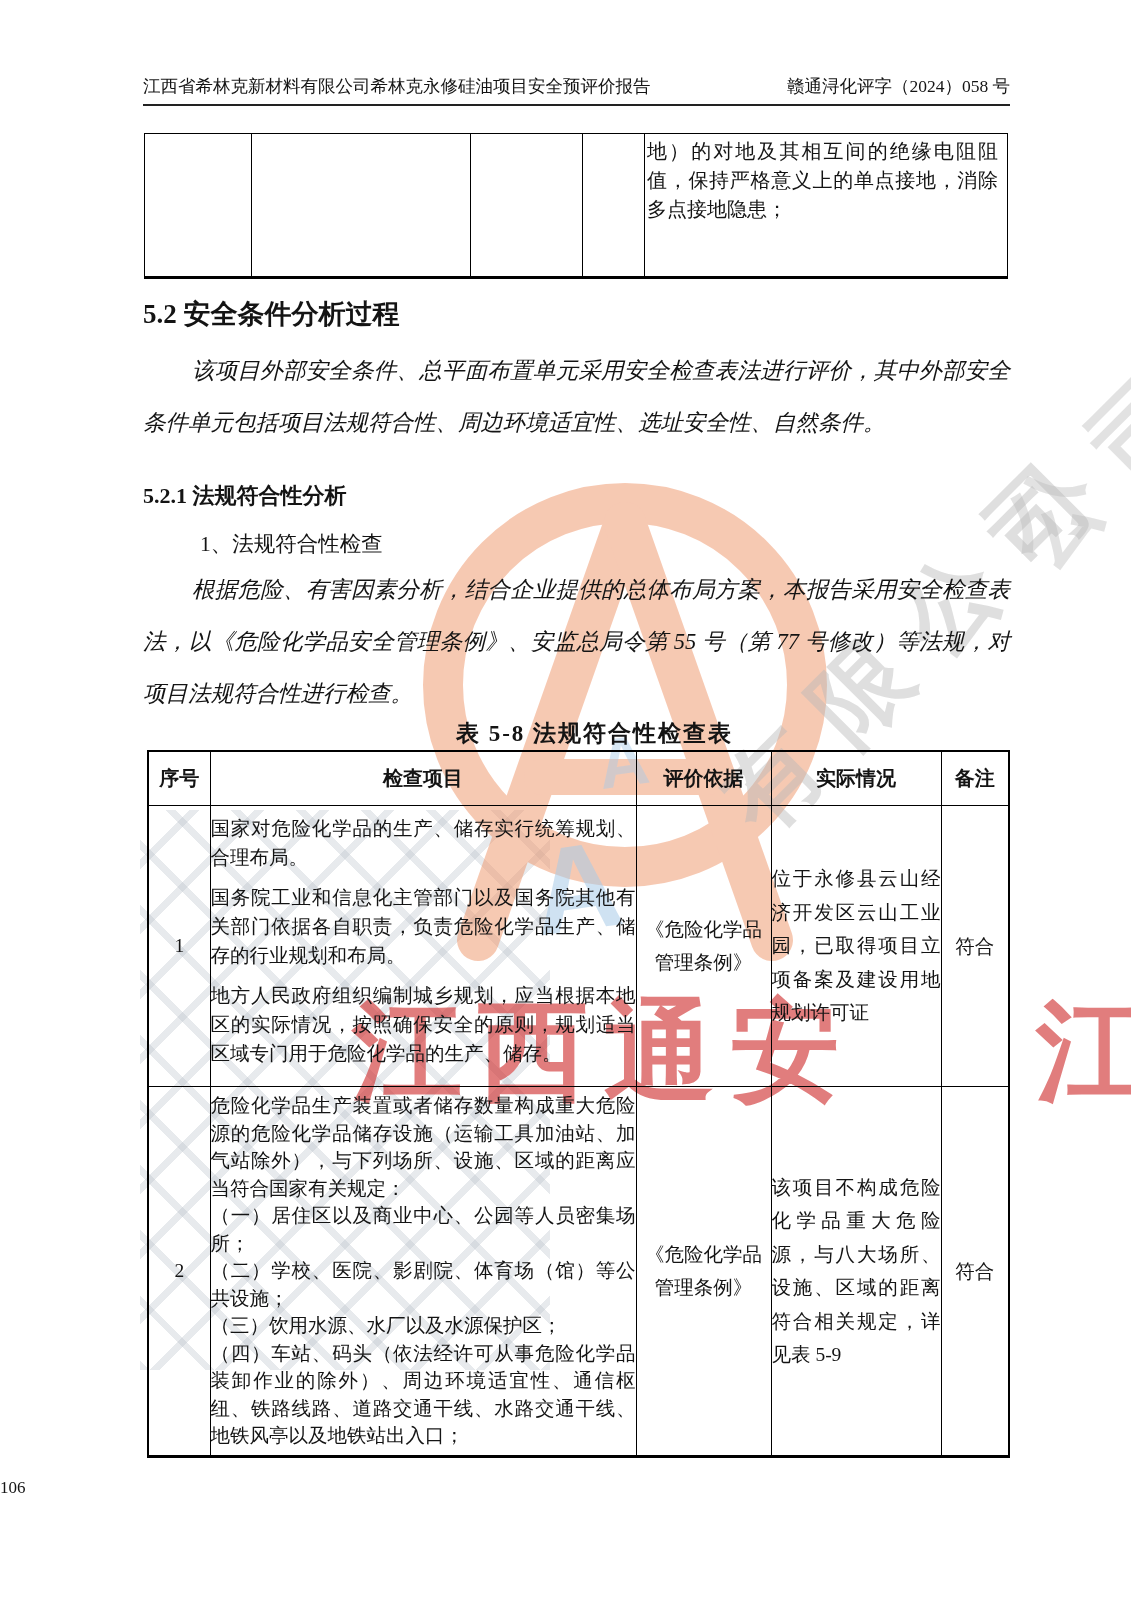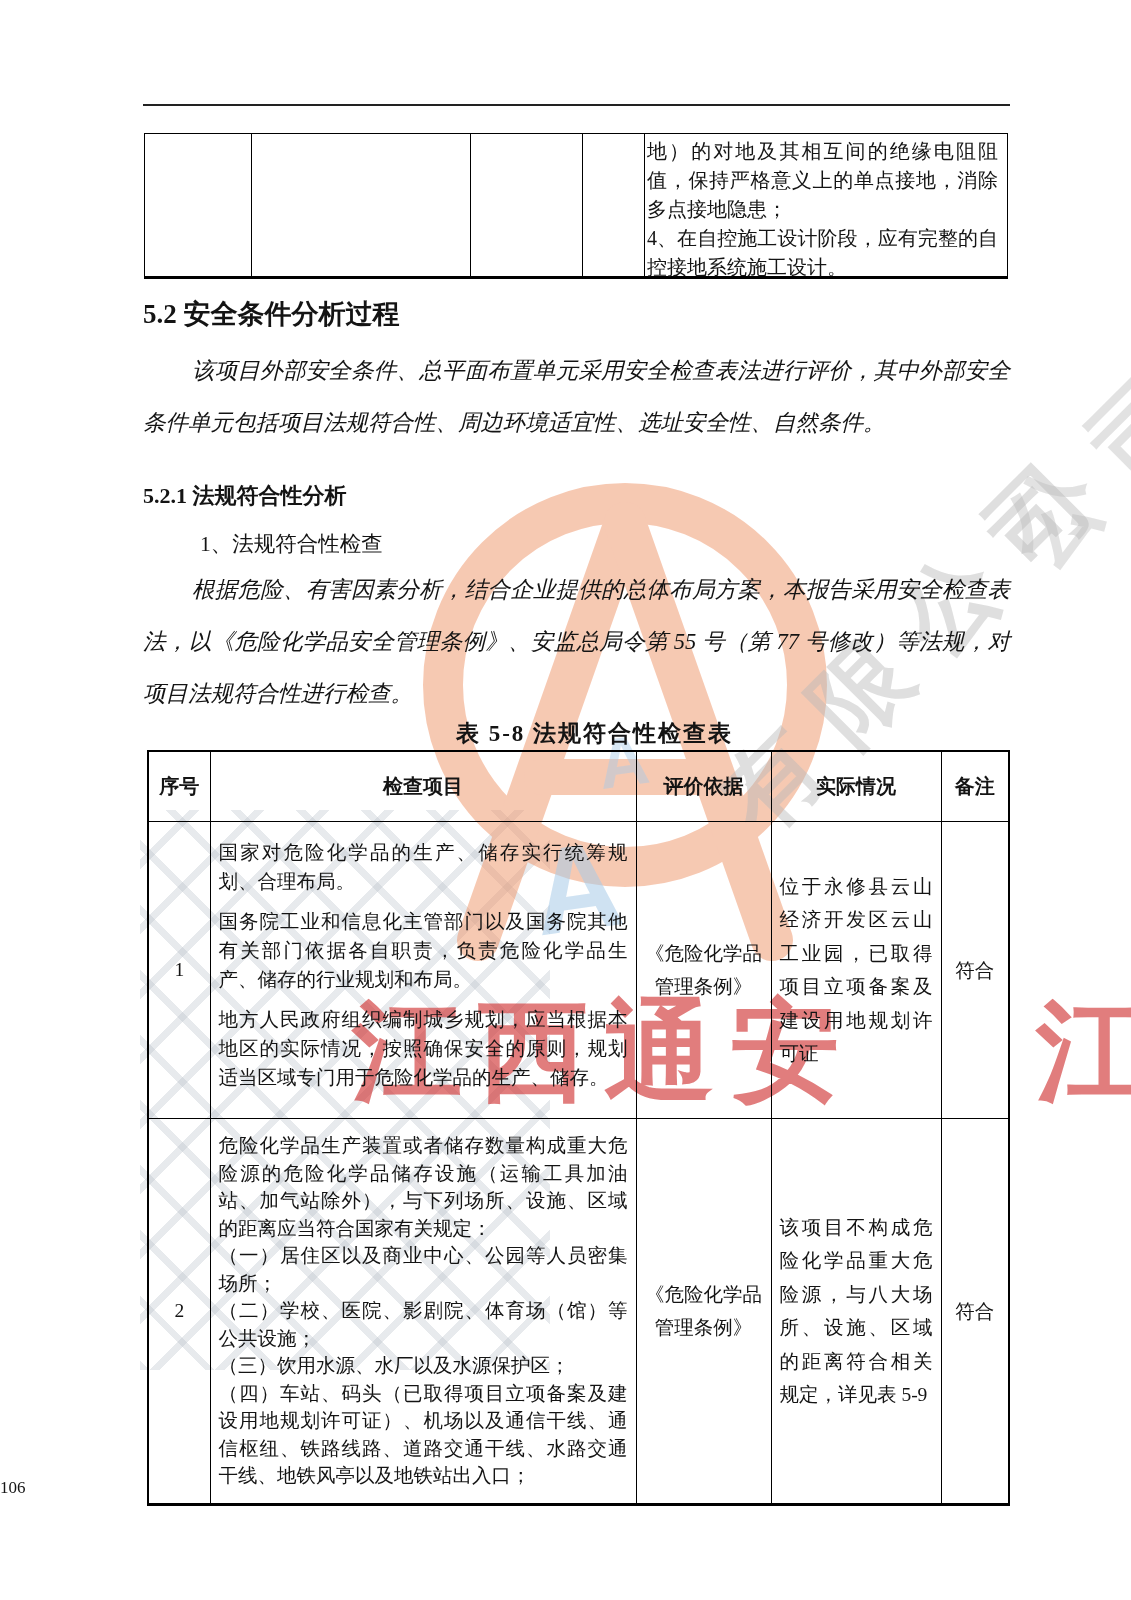--- a/index.html
+++ b/index.html
@@ -60,21 +60,21 @@
   .para-2{top:564px;}
   .t58-title{
     position:absolute;left:161px;top:718px;width:867px;
     text-align:center;font-size:23px;font-weight:bold;letter-spacing:2px;
   }
   table.t58{
     position:absolute;left:147px;top:750px;width:861px;
     border-collapse:collapse;table-layout:fixed;
     font-size:19.5px;
   }
-  .t58 th,.t58 td{border:1.5px solid #000;padding:8px;vertical-align:middle;margin-left:8px;}
+  .t58 th,.t58 td{border:1.5px solid #000;padding:0;vertical-align:middle;margin-left:8px;}
   .t58{border:2px solid #000;}
   .t58 tr.last td{border-bottom:3.5px solid #000;}
   .t58 th{height:53px;font-weight:bold;text-align:center;font-size:20px;}
   .t58 tr.r1 td{height:280px;}
   .t58 tr.r2 td{height:368px;}
   .c-no{text-align:center;}
   .c-item{vertical-align:top;padding:5px 8px 2px 8px;line-height:29px;text-align:justify;}
   .c-item p{margin:0 0 11px 0;}
   .r2 .c-item{line-height:27.5px;}
   .r2 .c-item p{margin:0;}
@@ -104,30 +104,33 @@
 
   <div class="wm wm-blue wm-blue-1">A</div>
   <div class="wm wm-blue wm-blue-2">A</div>
 
   <div class="wm wm-red">
     <span>江西通安</span><span class="rep">江西通安</span>
   </div>
 
   <div class="content">
 
+    <div class="hdr">
+      <span>江西省希林克新材料有限公司希林克永修硅油项目安全预评价报告</span>
+      <span>赣通浔化评字（2024）058 号</span>
+    </div>
     <div class="hdr-rule"></div>
 
     <div class="ttable">
       <div class="c tc1"></div>
       <div class="c tc2"></div>
       <div class="c tc3"></div>
       <div class="c tc4"></div>
       <div class="c tc5">
         <p>地）的对地及其相互间的绝缘电阻阻值，保持严格意义上的单点接地，消除多点接地隐患；</p>
-        <p>4、在自控施工设计阶段，应有完整的自控接地系统施工设计。</p>
       </div>
     </div>
 
     <div class="h52">5.2 安全条件分析过程</div>
 
     <div class="para para-1">该项目外部安全条件、总平面布置单元采用安全检查表法进行评价，其中外部安全条件单元包括项目法规符合性、周边环境适宜性、选址安全性、自然条件。</div>
 
     <div class="h521">5.2.1 法规符合性分析</div>
 
     <div class="item-line">1、法规符合性检查</div>
@@ -163,21 +166,21 @@
         <td class="c-actual">位于永修县云山经济开发区云山工业园，已取得项目立项备案及建设用地规划许可证</td>
         <td class="c-note">符合</td>
       </tr>
       <tr class="r2 last">
         <td class="c-no">2</td>
         <td class="c-item">
           <p>危险化学品生产装置或者储存数量构成重大危险源的危险化学品储存设施（运输工具加油站、加气站除外），与下列场所、设施、区域的距离应当符合国家有关规定：</p>
           <p>（一）居住区以及商业中心、公园等人员密集场所；</p>
           <p>（二）学校、医院、影剧院、体育场（馆）等公共设施；</p>
           <p>（三）饮用水源、水厂以及水源保护区；</p>
-          <p>（四）车站、码头（已取得项目立项备案及建设用地规划许可证）、机场以及通信干线、通信枢纽、铁路线路、道路交通干线、水路交通干线、地铁风亭以及地铁站出入口；</p>
+          <p>（四）车站、码头（依法经许可从事危险化学品装卸作业的除外）、周边环境适宜性、通信枢纽、铁路线路、道路交通干线、水路交通干线、地铁风亭以及地铁站出入口；</p>
         </td>
         <td class="c-basis">《危险化学品管理条例》</td>
         <td class="c-actual">该项目不构成危险化学品重大危险源，与八大场所、设施、区域的距离符合相关规定，详见表 5-9</td>
         <td class="c-note">符合</td>
       </tr>
     </tbody>
       </table>
 
     <div class="pagenum">106</div>
 

